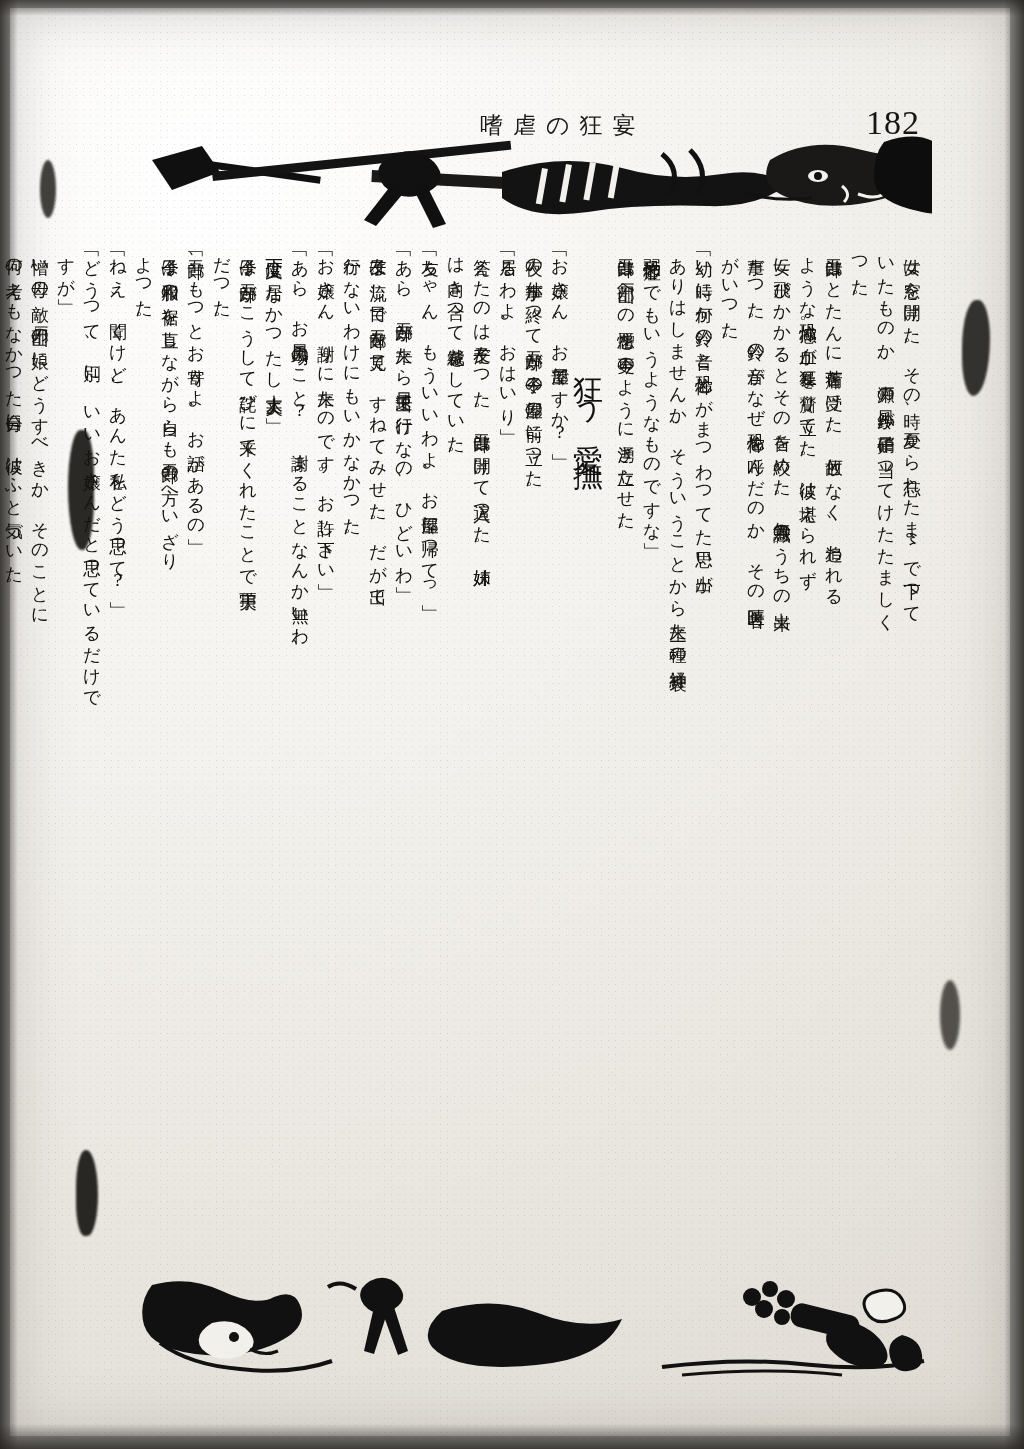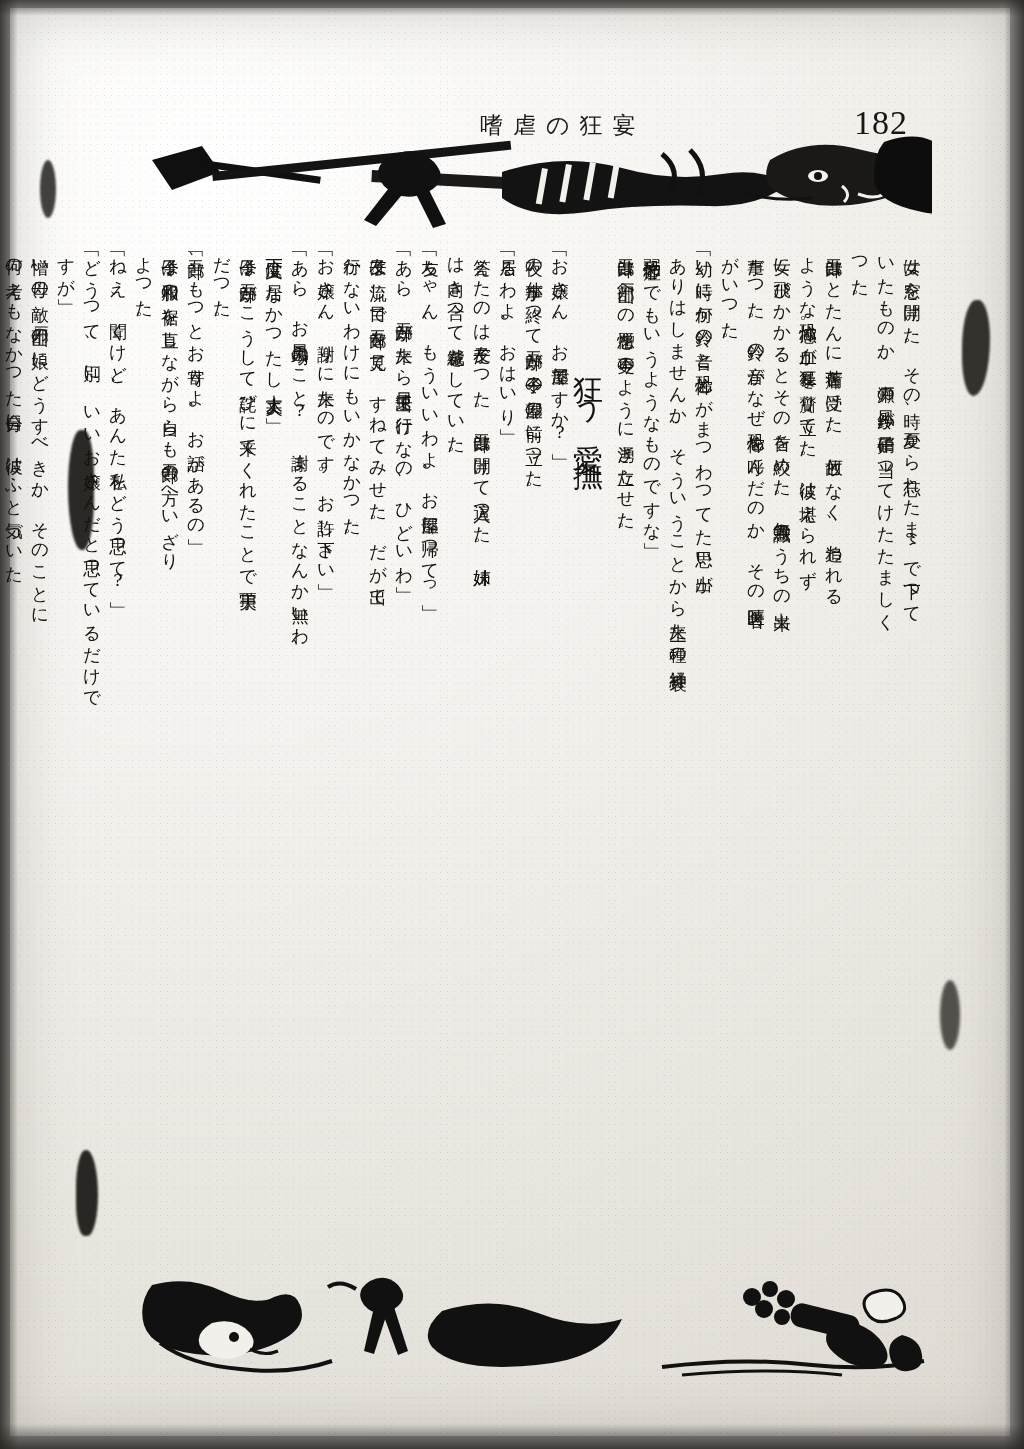--- a/index.html
+++ b/index.html
@@ -79,21 +79,21 @@
     top: 20px;
     font-size: 23px;
     letter-spacing: 10px;
     color: #1b1a18;
     font-family: "DejaVu Serif", serif;
     white-space: nowrap;
     margin-left: 40px;
   }
   .folio {
     position: absolute;
-    right: 12px;
+    right: 0px;
     top: 14px;
     font-size: 34px;
     color: #171614;
     font-family: "Liberation Serif", serif;
     letter-spacing: 1px;
   }
 
   
   .illus-top {
     position: absolute;

